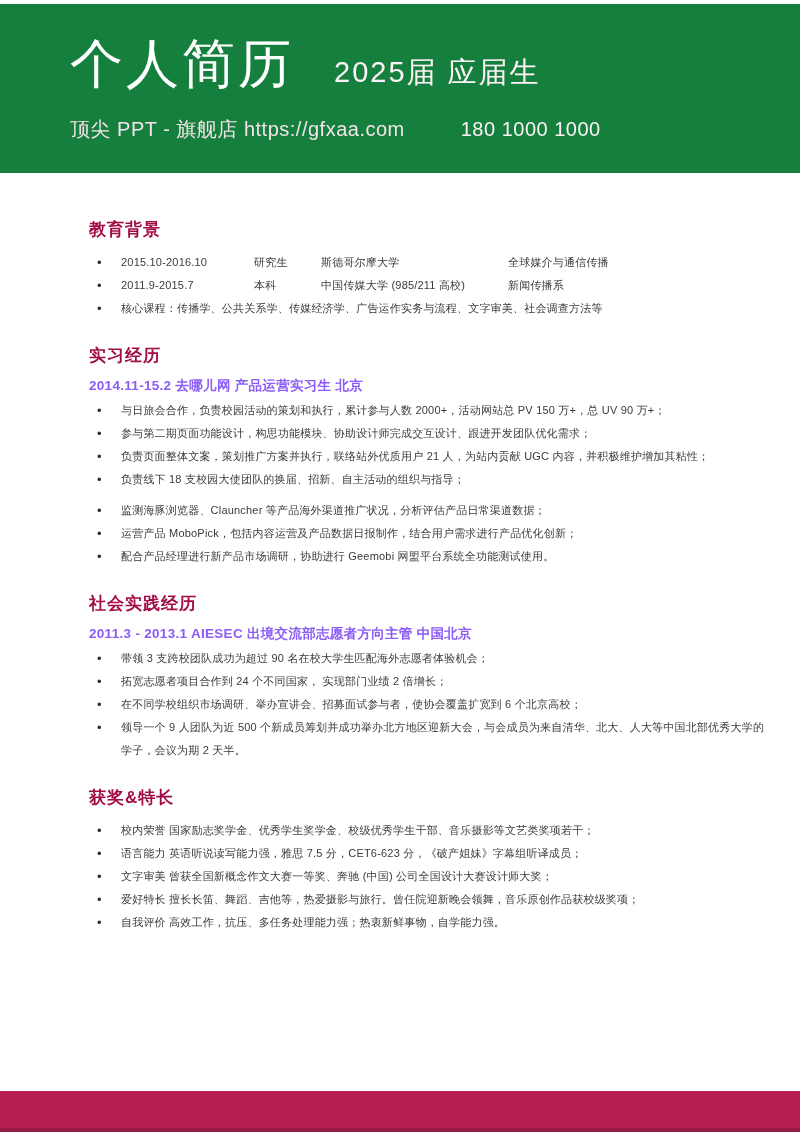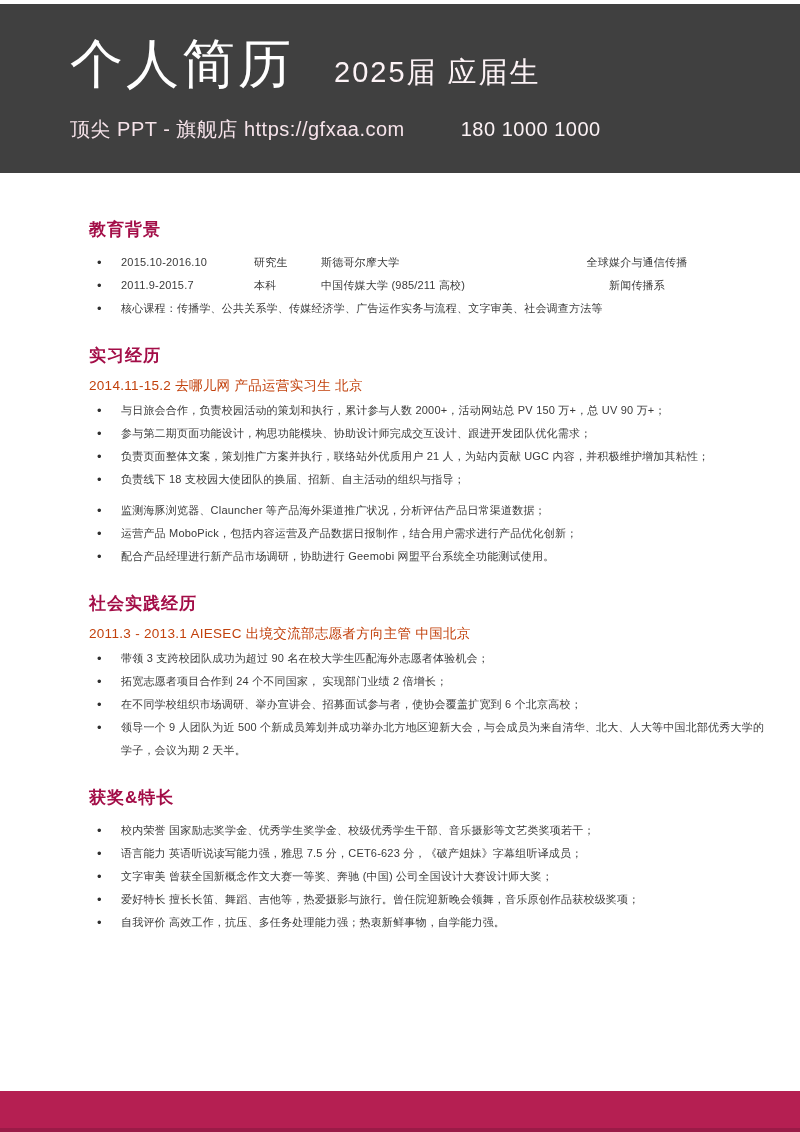--- a/index.html
+++ b/index.html
@@ -8,21 +8,21 @@
     width:800px;height:1132px;
     margin:0 auto;
     background:#ffffff;
     overflow:hidden;
     font-family:"Liberation Sans","DejaVu Sans",sans-serif;
     -webkit-font-smoothing:antialiased;
   }
   
   .banner{
     position:absolute;top:4px;left:0;right:0;height:169px;
-    background:#404040;color:#ffffff;
+    background:#15803d;color:#ffffff;
     box-sizing:border-box;
     padding:30px 0 0 70px;
   }
   .title-row{display:flex;align-items:baseline;}
   .page-title{
     margin:0;font-size:53px;font-weight:300;line-height:1.12;
     letter-spacing:3px;
   }
   .page-subtitle{
     margin-left:40px;font-size:29px;font-weight:300;letter-spacing:2px;
@@ -40,38 +40,38 @@
     padding:45px 34px 0 78px;
   }
   .section{margin-bottom:24px;}
   .section-title{
     margin:0 0 10px 0;
     color:#a30d47;font-size:17px;font-weight:bold;letter-spacing:1px;
   }
   .job{margin-bottom:8px;}
   .job-heading{
     margin:6px 0 4px 0;
-    color:#c2410c;font-size:13.5px;font-weight:normal;letter-spacing:0.3px;
+    color:#8b5cf6;font-size:13.5px;font-weight:bold;letter-spacing:0.3px;
   }
   .bullet-row{
     display:flex;align-items:flex-start;
     font-size:11px;line-height:23px;color:#3a3a3a;
   }
   .bullet-row::before{
     content:"\2022";
     flex:none;width:24px;margin-left:8px;
     color:#2f2f2f;font-size:13px;line-height:23px;
   }
   .bullet-text{flex:1;letter-spacing:0.2px;}
   
   .edu-cols{display:flex;}
   .c-date{flex:none;width:133px;}
   .c-degree{flex:none;width:67px;}
   .c-school{flex:none;width:187px;}
-  .c-dept{flex:1;text-align:center;}
+  .c-dept{flex:1;}
   
   .footer-bar{
     position:absolute;left:0;right:0;bottom:0;height:37px;
     background:#b51f52;
     border-bottom:4px solid #9a1b47;
   }
 </style>
 </head>
 <body>
 

